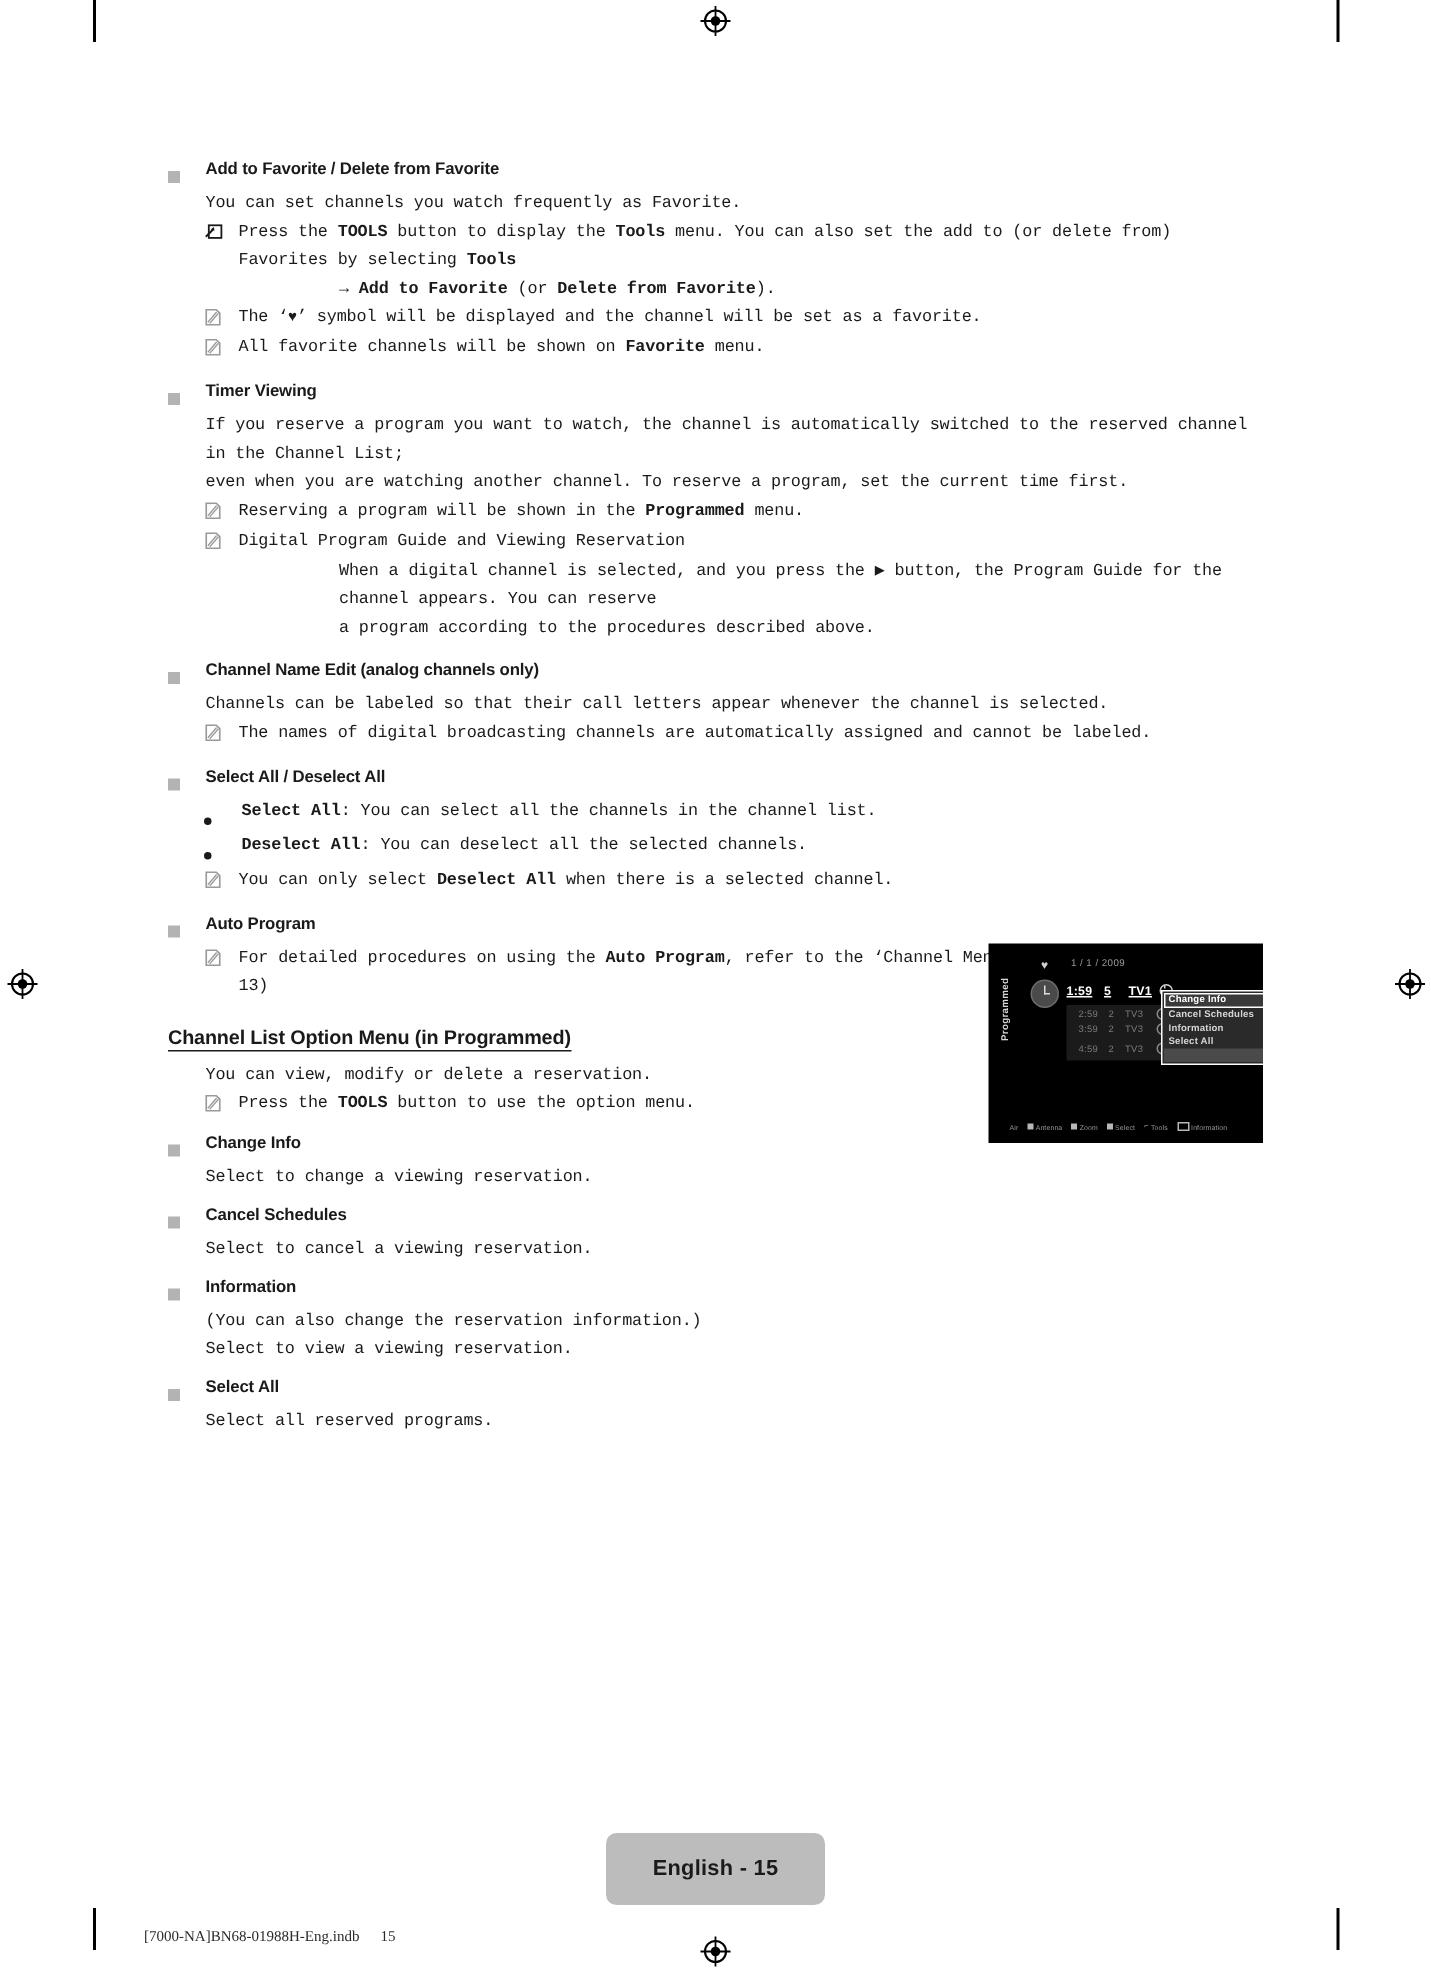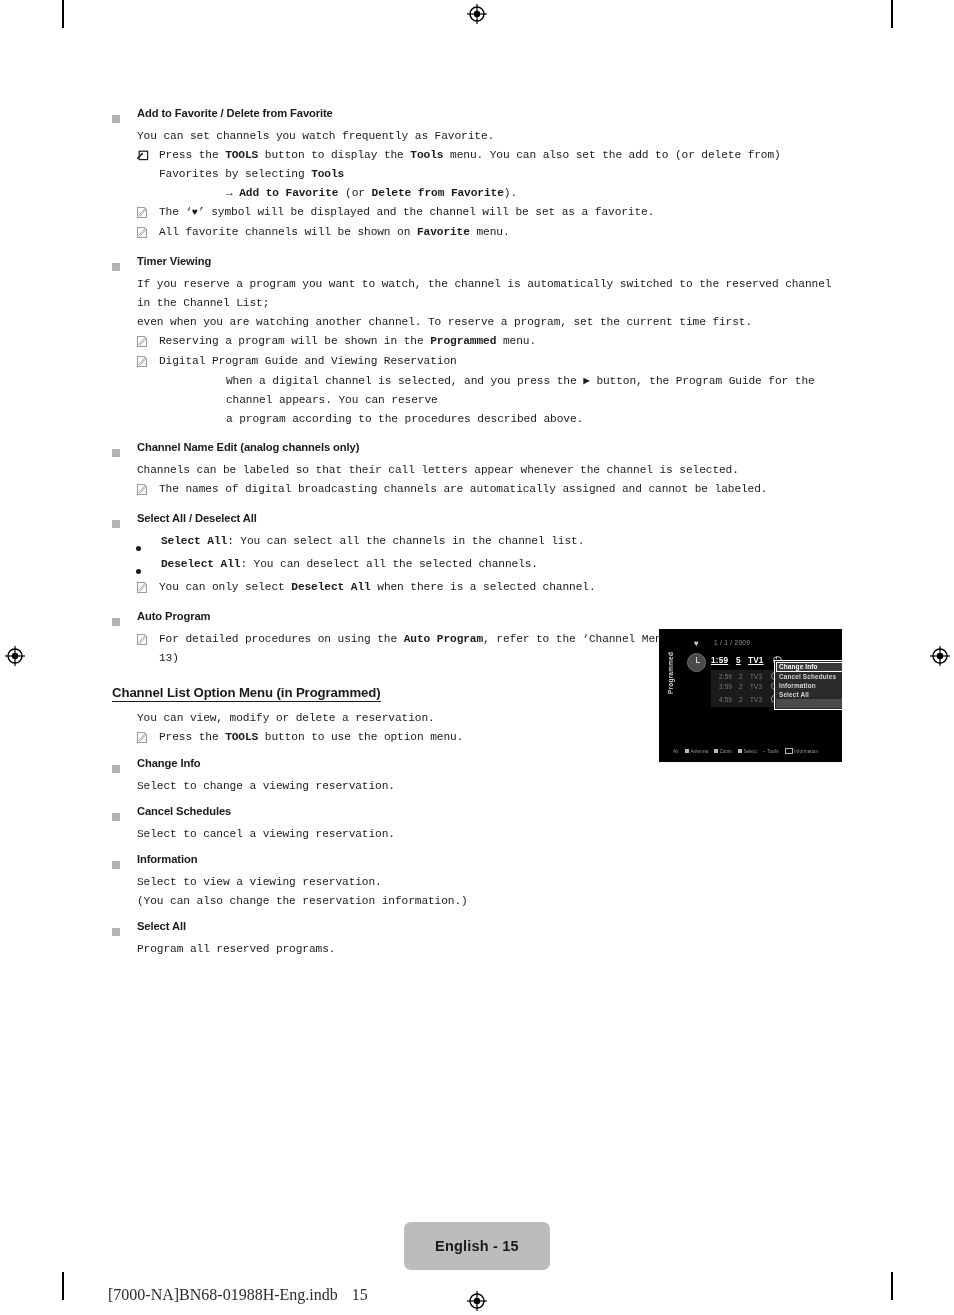--- a/index.html
+++ b/index.html
@@ -188,21 +188,21 @@
     font-size: 8.2px;
     font-weight: bold;
     display: flex;
     align-items: center;
     gap: 5px;
     letter-spacing: 0.2px;
     text-decoration: underline;
   }
   .tv-rowsel .c-time { min-width: 20px; }
   .tv-rowsel .c-no { min-width: 7px; }
-  .tv-rowsel .c-ch { min-width: 20px; }
+  .tv-rowsel .c-ch { min-width: 20px; text-align: right; }
 
   .tv-block {
     position: absolute;
     left: 44px;
     top: 35px;
     width: 122px;
     height: 37px;
     background: #1b1b1b;
   }
   .tv-listrow {
@@ -312,24 +312,24 @@
     display: flex;
     align-items: center;
     justify-content: center;
     font-size: 14.5px;
     font-weight: bold;
     color: #1a1a1a;
     letter-spacing: 0.2px;
   }
   .foot-left {
     position: absolute;
-    left: 68px;
+    left: 56px;
     top: 1286px;
     font-family: "Liberation Serif", serif;
-    font-size: 16px;
+    font-size: 10px;
     color: #2b2b2b;
     padding-left: 40px;
   }
   .foot-left .pg { margin-left: 14px; }
   .foot-right {
     position: absolute;
     left: 787px;
     top: 1358px;
     font-family: "Liberation Serif", serif;
     font-size: 11px;
@@ -562,31 +562,31 @@
       </div>
       <div class="txt body-ind">Select to cancel a viewing reservation.</div>
     </div>
 
     <div class="sec-gap-sm"></div>
     <div>
       <div class="row">
         <span class="mk mk-square"><i></i></span>
         <span class="hdr">Information</span>
       </div>
+      <div class="txt body-ind">(You can also change the reservation information.)</div>
       <div class="txt body-ind">Select to view a viewing reservation.</div>
-      <div class="txt body-ind">(You can also change the reservation information.)</div>
     </div>
 
     <div class="sec-gap-sm"></div>
     <div>
       <div class="row">
         <span class="mk mk-square"><i></i></span>
         <span class="hdr">Select All</span>
       </div>
-      <div class="txt body-ind">Program all reserved programs.</div>
+      <div class="txt body-ind">Select all reserved programs.</div>
     </div>
   </div>
 </div>
 
 <div class="tv-shot">
   <div class="tv-inner">
     <div class="tv-sidelabel">Programmed</div>
 
     <div class="tv-heart">♥</div>
     <div class="tv-date">1 / 1 / 2009</div>

